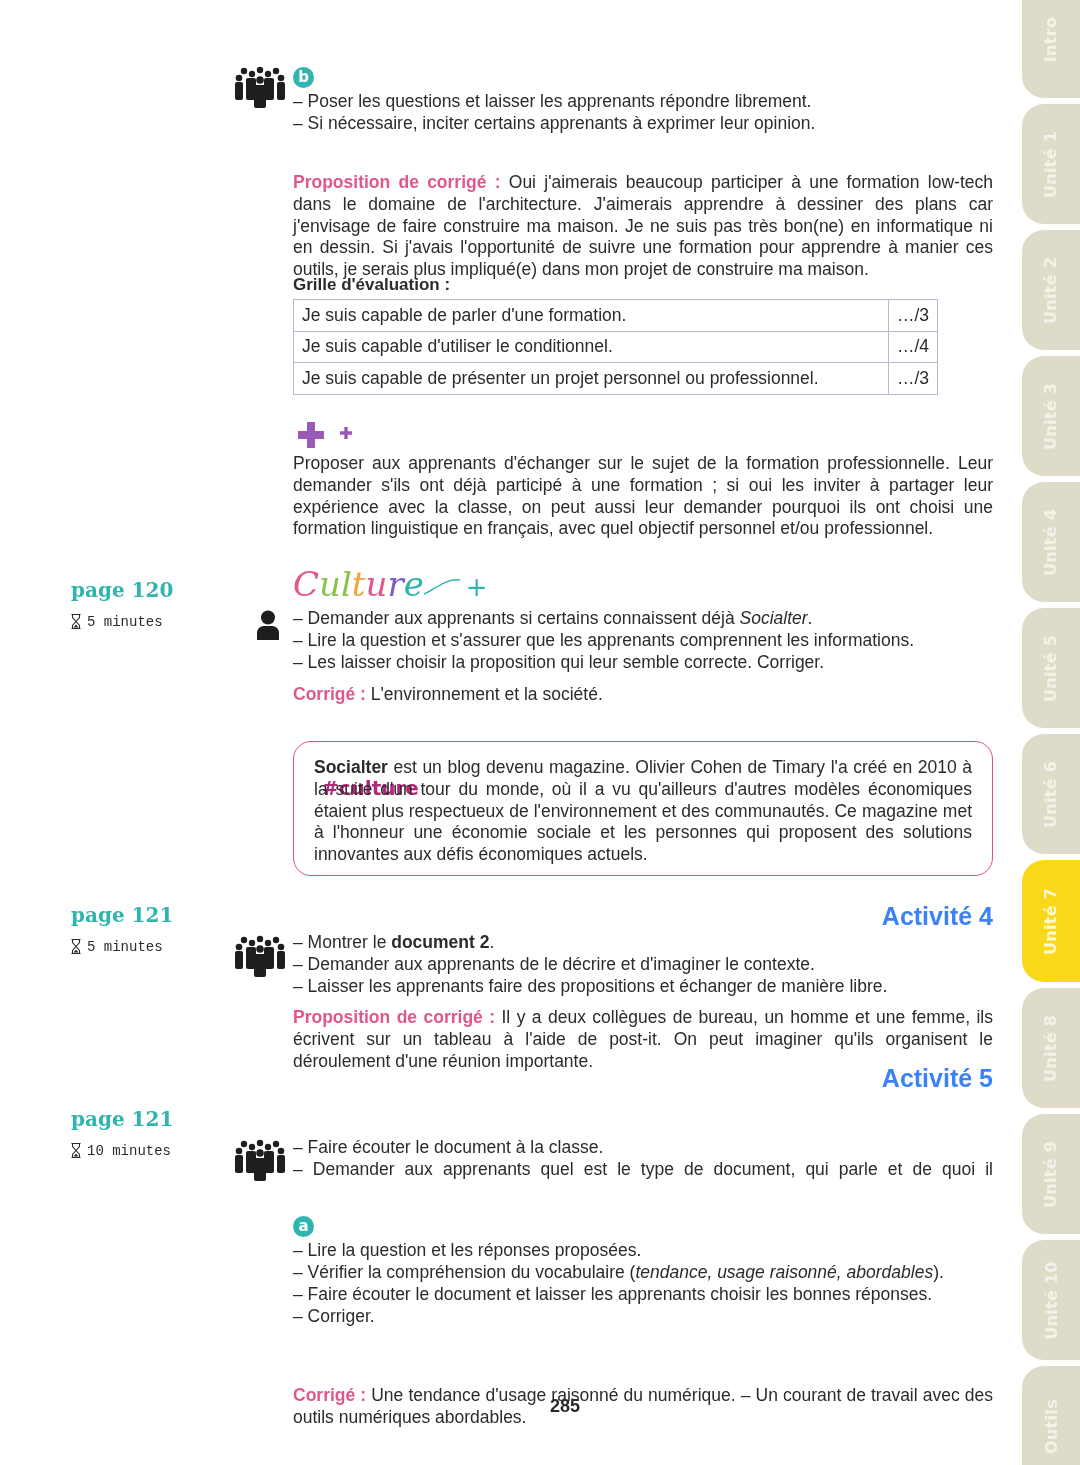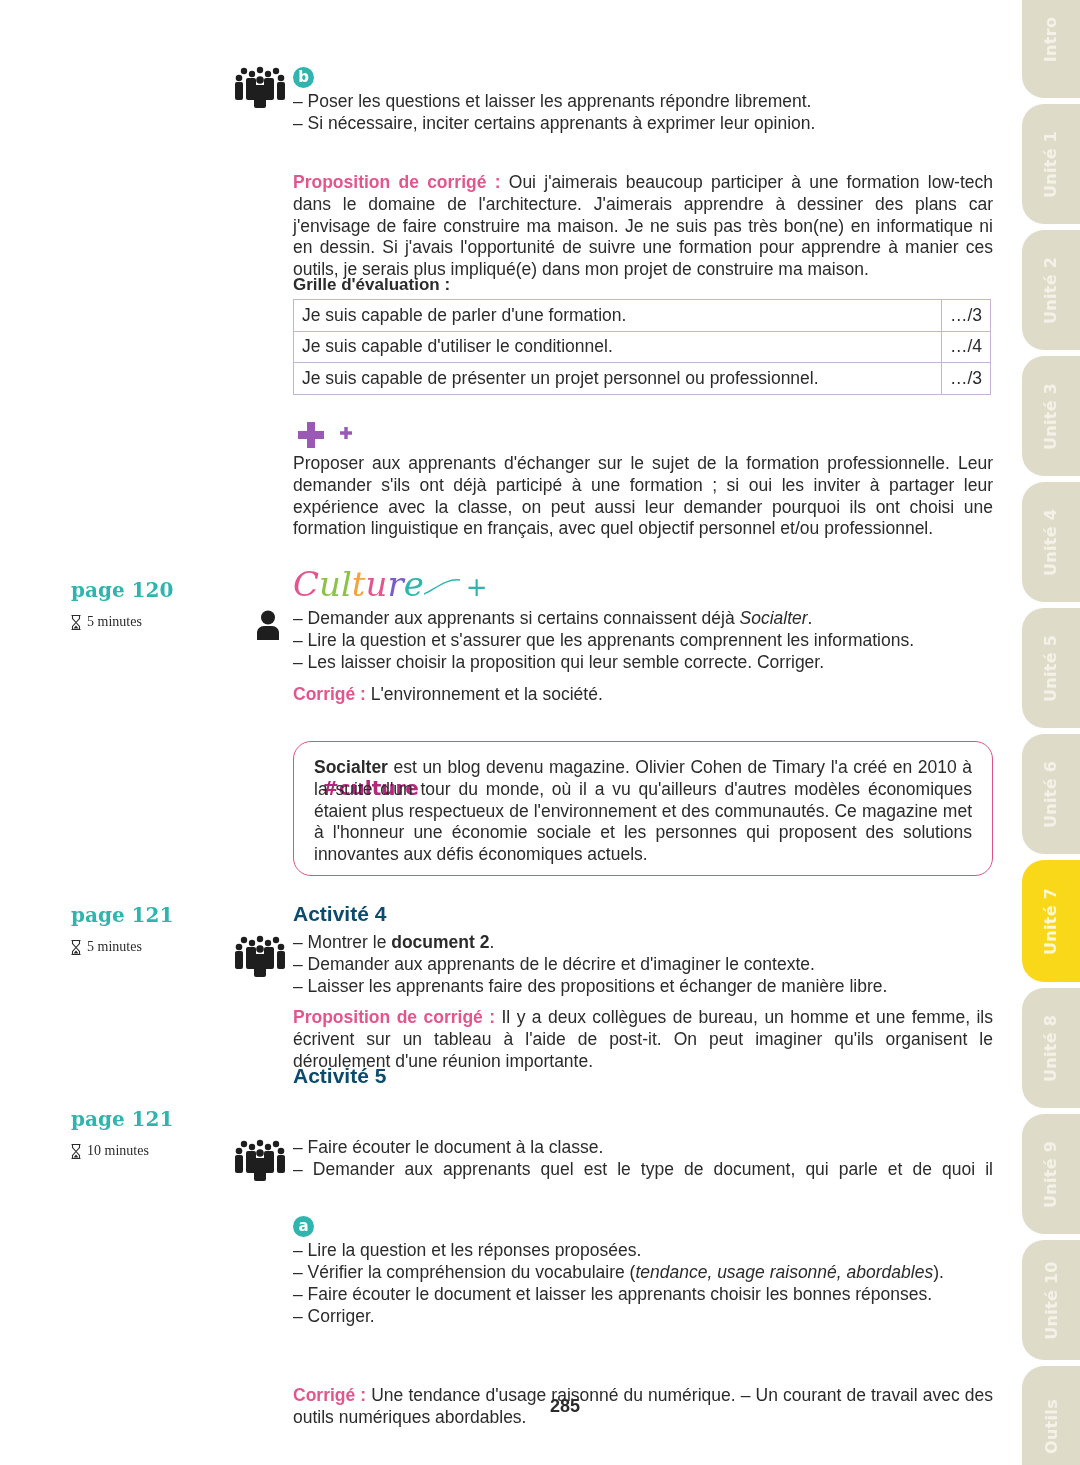--- a/index.html
+++ b/index.html
@@ -10,41 +10,41 @@
 
     
     .tabs { position: absolute; right: 0; top: 0; width: 58px; height: 1465px; }
     .tab { position: absolute; left: 0; width: 58px; background: #dedbc8; border-radius: 22px 0 0 22px; display: flex; align-items: center; justify-content: center; }
     .tab.active { background: #f9d81a; }
     .tab span { transform: rotate(-90deg); white-space: nowrap; color: #f4f2e8; font-family: "DejaVu Sans", sans-serif; font-weight: bold; font-size: 16px; letter-spacing: 0.3px; }
     .tab.active span { color: #fff8d0; }
 
     
     .pageref { position: absolute; left: 71px; font-family: "DejaVu Serif", serif; font-weight: bold; color: #2fb5ad; font-size: 20px; }
-    .duration { position: absolute; left: 71px; font-family: Liberation Serif, serif; font-size: 14px; color: #2b2b2b; display: flex; align-items: flex-end; gap: 6px; }
+    .duration { position: absolute; left: 71px; font-family: Liberation Mono, monospace; font-size: 14px; color: #2b2b2b; display: flex; align-items: flex-start; gap: 6px; }
     .hourglass { width: 10px; height: 15px; position: relative; display: inline-block; }
     .hourglass svg { width: 10px; height: 15px; display: block; }
 
     
     .group-icon { position: absolute; left: 235px; width: 50px; height: 42px; }
     .person-icon { position: absolute; left: 256px; width: 24px; height: 30px; }
 
     .badge { position: absolute; left: 293px; width: 21px; height: 21px; border-radius: 50%; background: #2fb5ad; color: #fff; font-weight: bold; font-size: 15px; display: flex; align-items: center; justify-content: center; font-family: "DejaVu Sans", sans-serif; line-height: 1; }
 
     .content { position: absolute; left: 293px; width: 700px; }
     .line { line-height: 22px; white-space: nowrap; }
     .justify { text-align: justify; line-height: 21.8px; }
     .pink { color: #e2568e; font-weight: bold; }
     .bold { font-weight: bold; }
     .ital { font-style: italic; }
-    .heading { font-weight: bold; color: #0c4a6e; font-size: 21px; }
+    .heading { font-weight: bold; color: #3b82f6; font-size: 25px; text-align: right; }
 
     
     .grid-title { font-weight: bold; font-size: 17px; }
-    table.grid { position: absolute; left: 293px; top: 299px; width: 698px; border-collapse: collapse; }
+    table.grid { position: absolute; left: 293px; top: 299px; width: 645px; border-collapse: collapse; }
     table.grid td { border: 1.5px solid #c5b3d6; height: 31.5px; padding: 0 8px; font-size: 17.5px; }
     table.grid td.score { width: 48px; text-align: left; padding-left: 8px; }
 
     
     .plus-big { position: absolute; left: 298px; top: 422px; width: 26px; height: 26px; }
     .plus-small { position: absolute; left: 340px; top: 427px; width: 12px; height: 12px; }
 
     
     .culture-title { position: absolute; left: 293px; top: 566px; font-family: "DejaVu Serif", serif; font-style: italic; font-size: 34px; line-height: 36px; display: flex; align-items: baseline; }
     .culture-title .c1 { color: #e2568e; }

